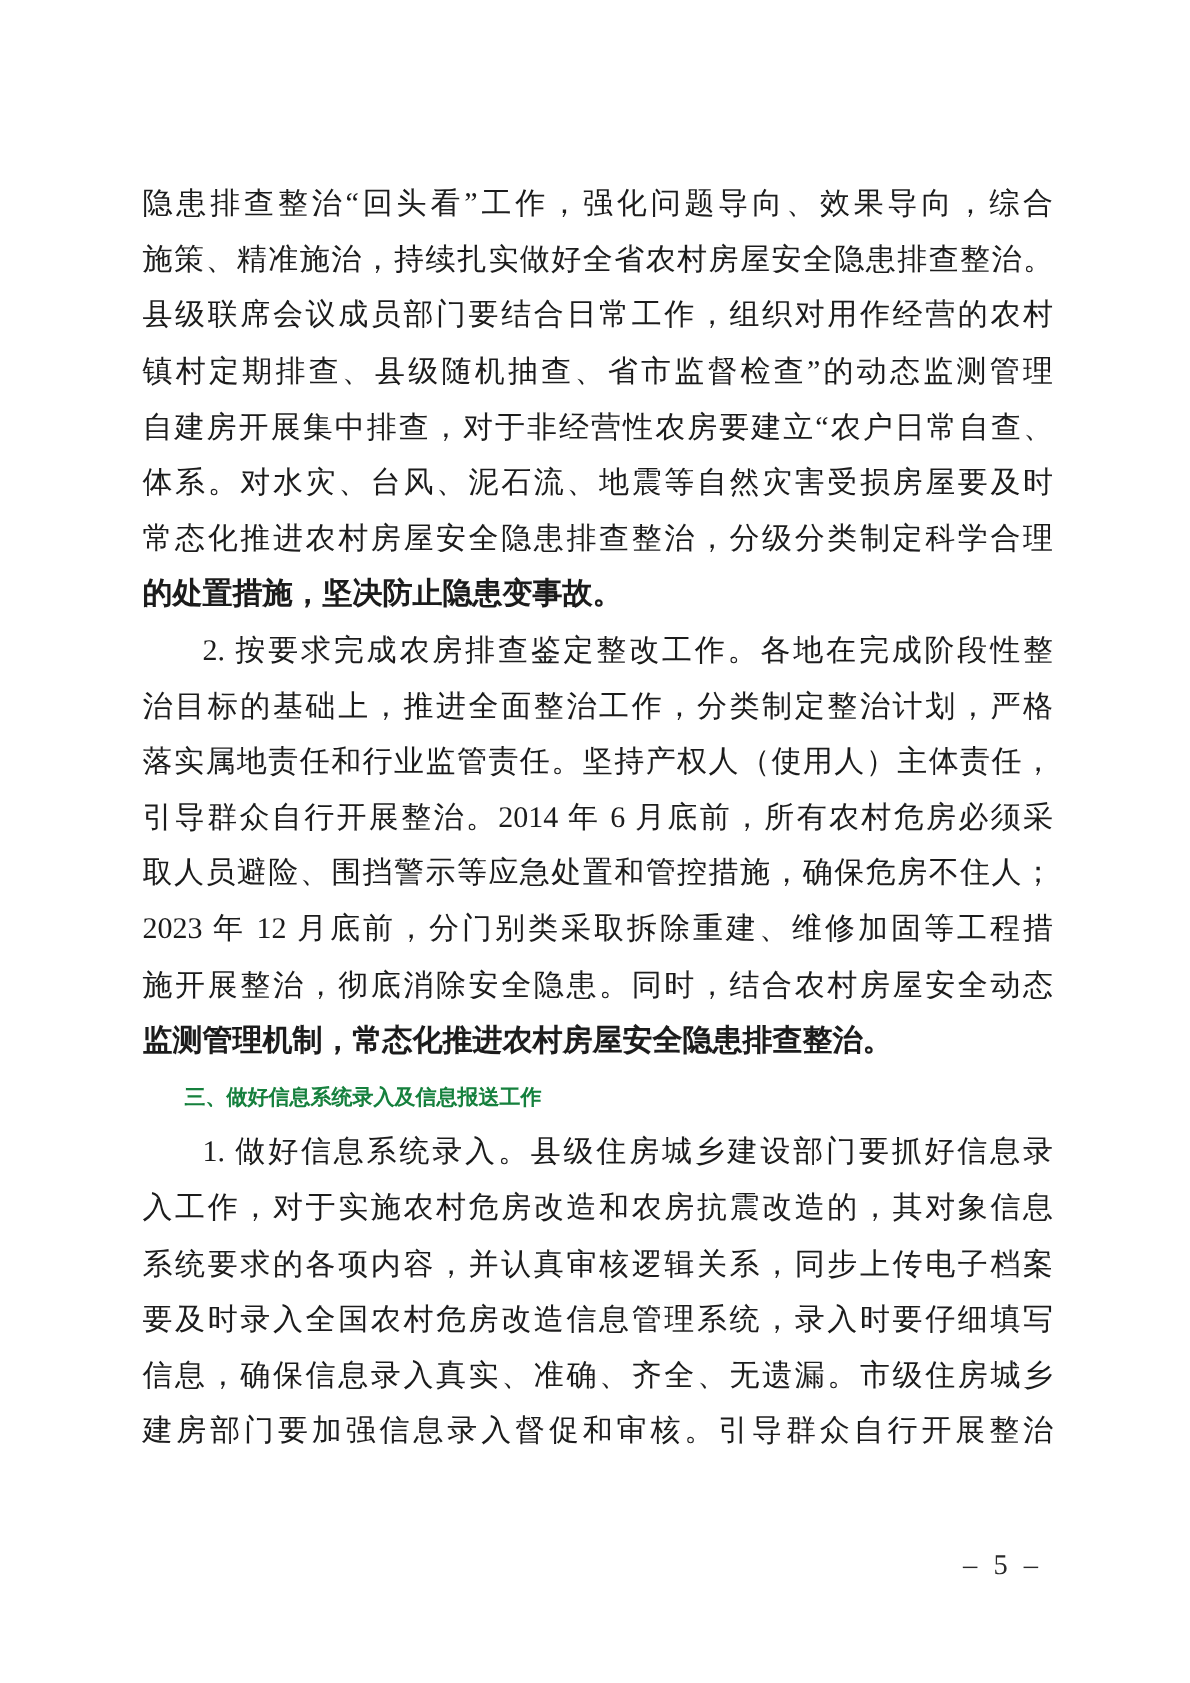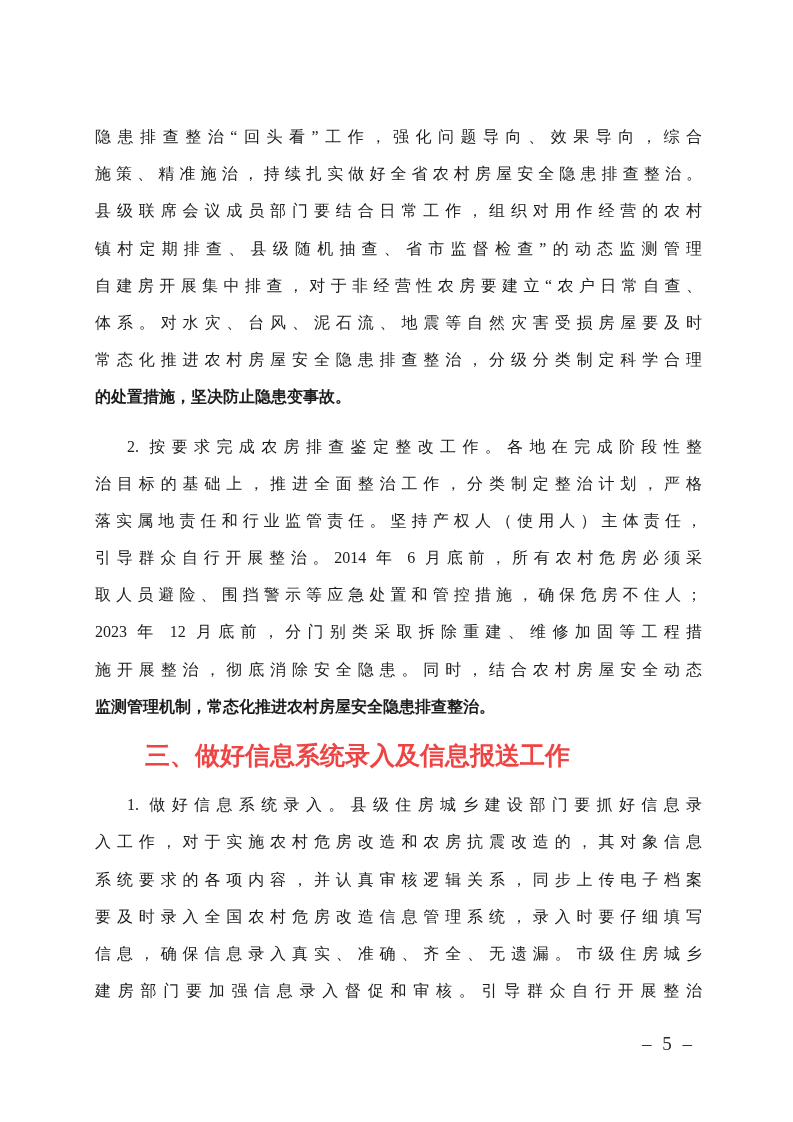--- a/index.html
+++ b/index.html
@@ -16,42 +16,41 @@
     font-family: "Liberation Serif", "DejaVu Serif", serif;
     color: #1c1c1c;
   }
   .text-block {
     position: absolute;
     left: 95px;
     top: 118px;
     width: 607px;
   }
   .line {
-    font-size: 16px;
+    font-size: 20px;
     line-height: 37.2px;
     height: 37.2px;
     text-align: justify;
     text-align-last: justify;
     text-justify: inter-character;
     white-space: nowrap;
     overflow: visible;
   }
   .line.para-end {
     text-align-last: left;
     font-weight: bold;
   }
   .line.indent {
     text-indent: 2em;
-    margin-top: 12px;
   }
   .line.heading {
     font-family: "Liberation Sans", "DejaVu Sans", sans-serif;
     font-weight: bold;
-    font-size: 25px;
-    color: #ef4444;
+    font-size: 14px;
+    color: #15803d;
     text-align-last: left;
   }
   .page-number {
     position: absolute;
     top: 1033px;
     right: 98px;
     font-size: 19px;
     letter-spacing: 3px;
     color: #2a2a2a;
     font-family: "Liberation Serif", "DejaVu Serif", serif;

